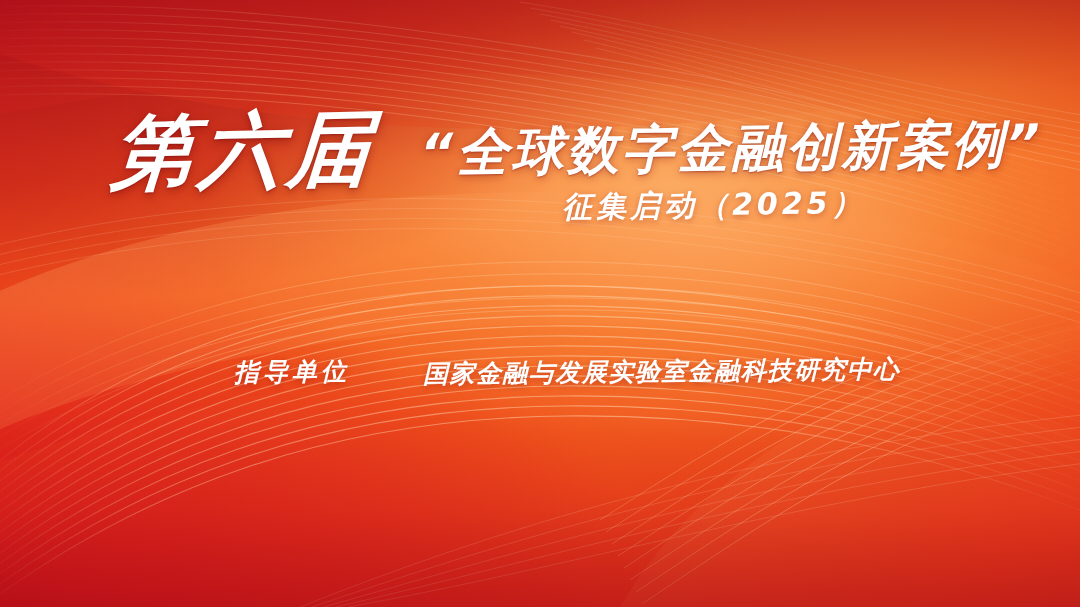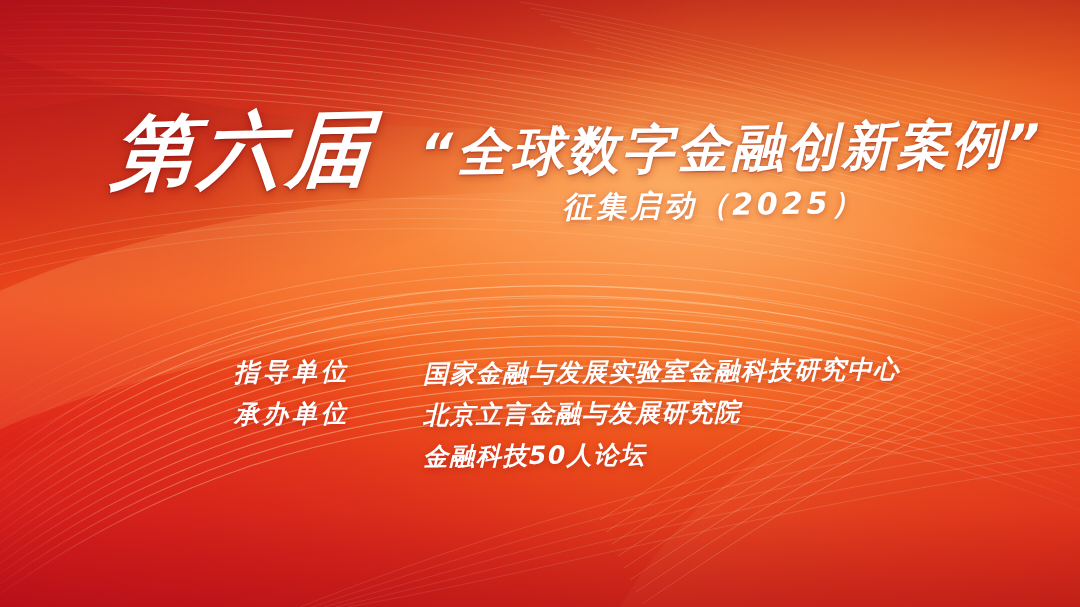--- a/index.html
+++ b/index.html
@@ -262,26 +262,18 @@
     <div id="subtitle" class="cjk">征集启动（2025）</div>
   </div>
 
   <div id="org-block">
 
     <div class="org-row">
       <div class="org-label cjk">指导单位</div>
       <div class="org-value cjk">国家金融与发展实验室金融科技研究中心</div>
     </div>
 
-    <div class="org-row">
-      <div class="org-label cjk">承办单位</div>
-      <div class="org-value cjk">北京立言金融与发展研究院</div>
-    </div>
-
-    <div class="org-row">
-      <div class="org-label cjk"></div>
-      <div class="org-value cjk">金融科技50人论坛</div>
-    </div>
+
 
 
   </div>
 
 </div>
 
 </body></html>

